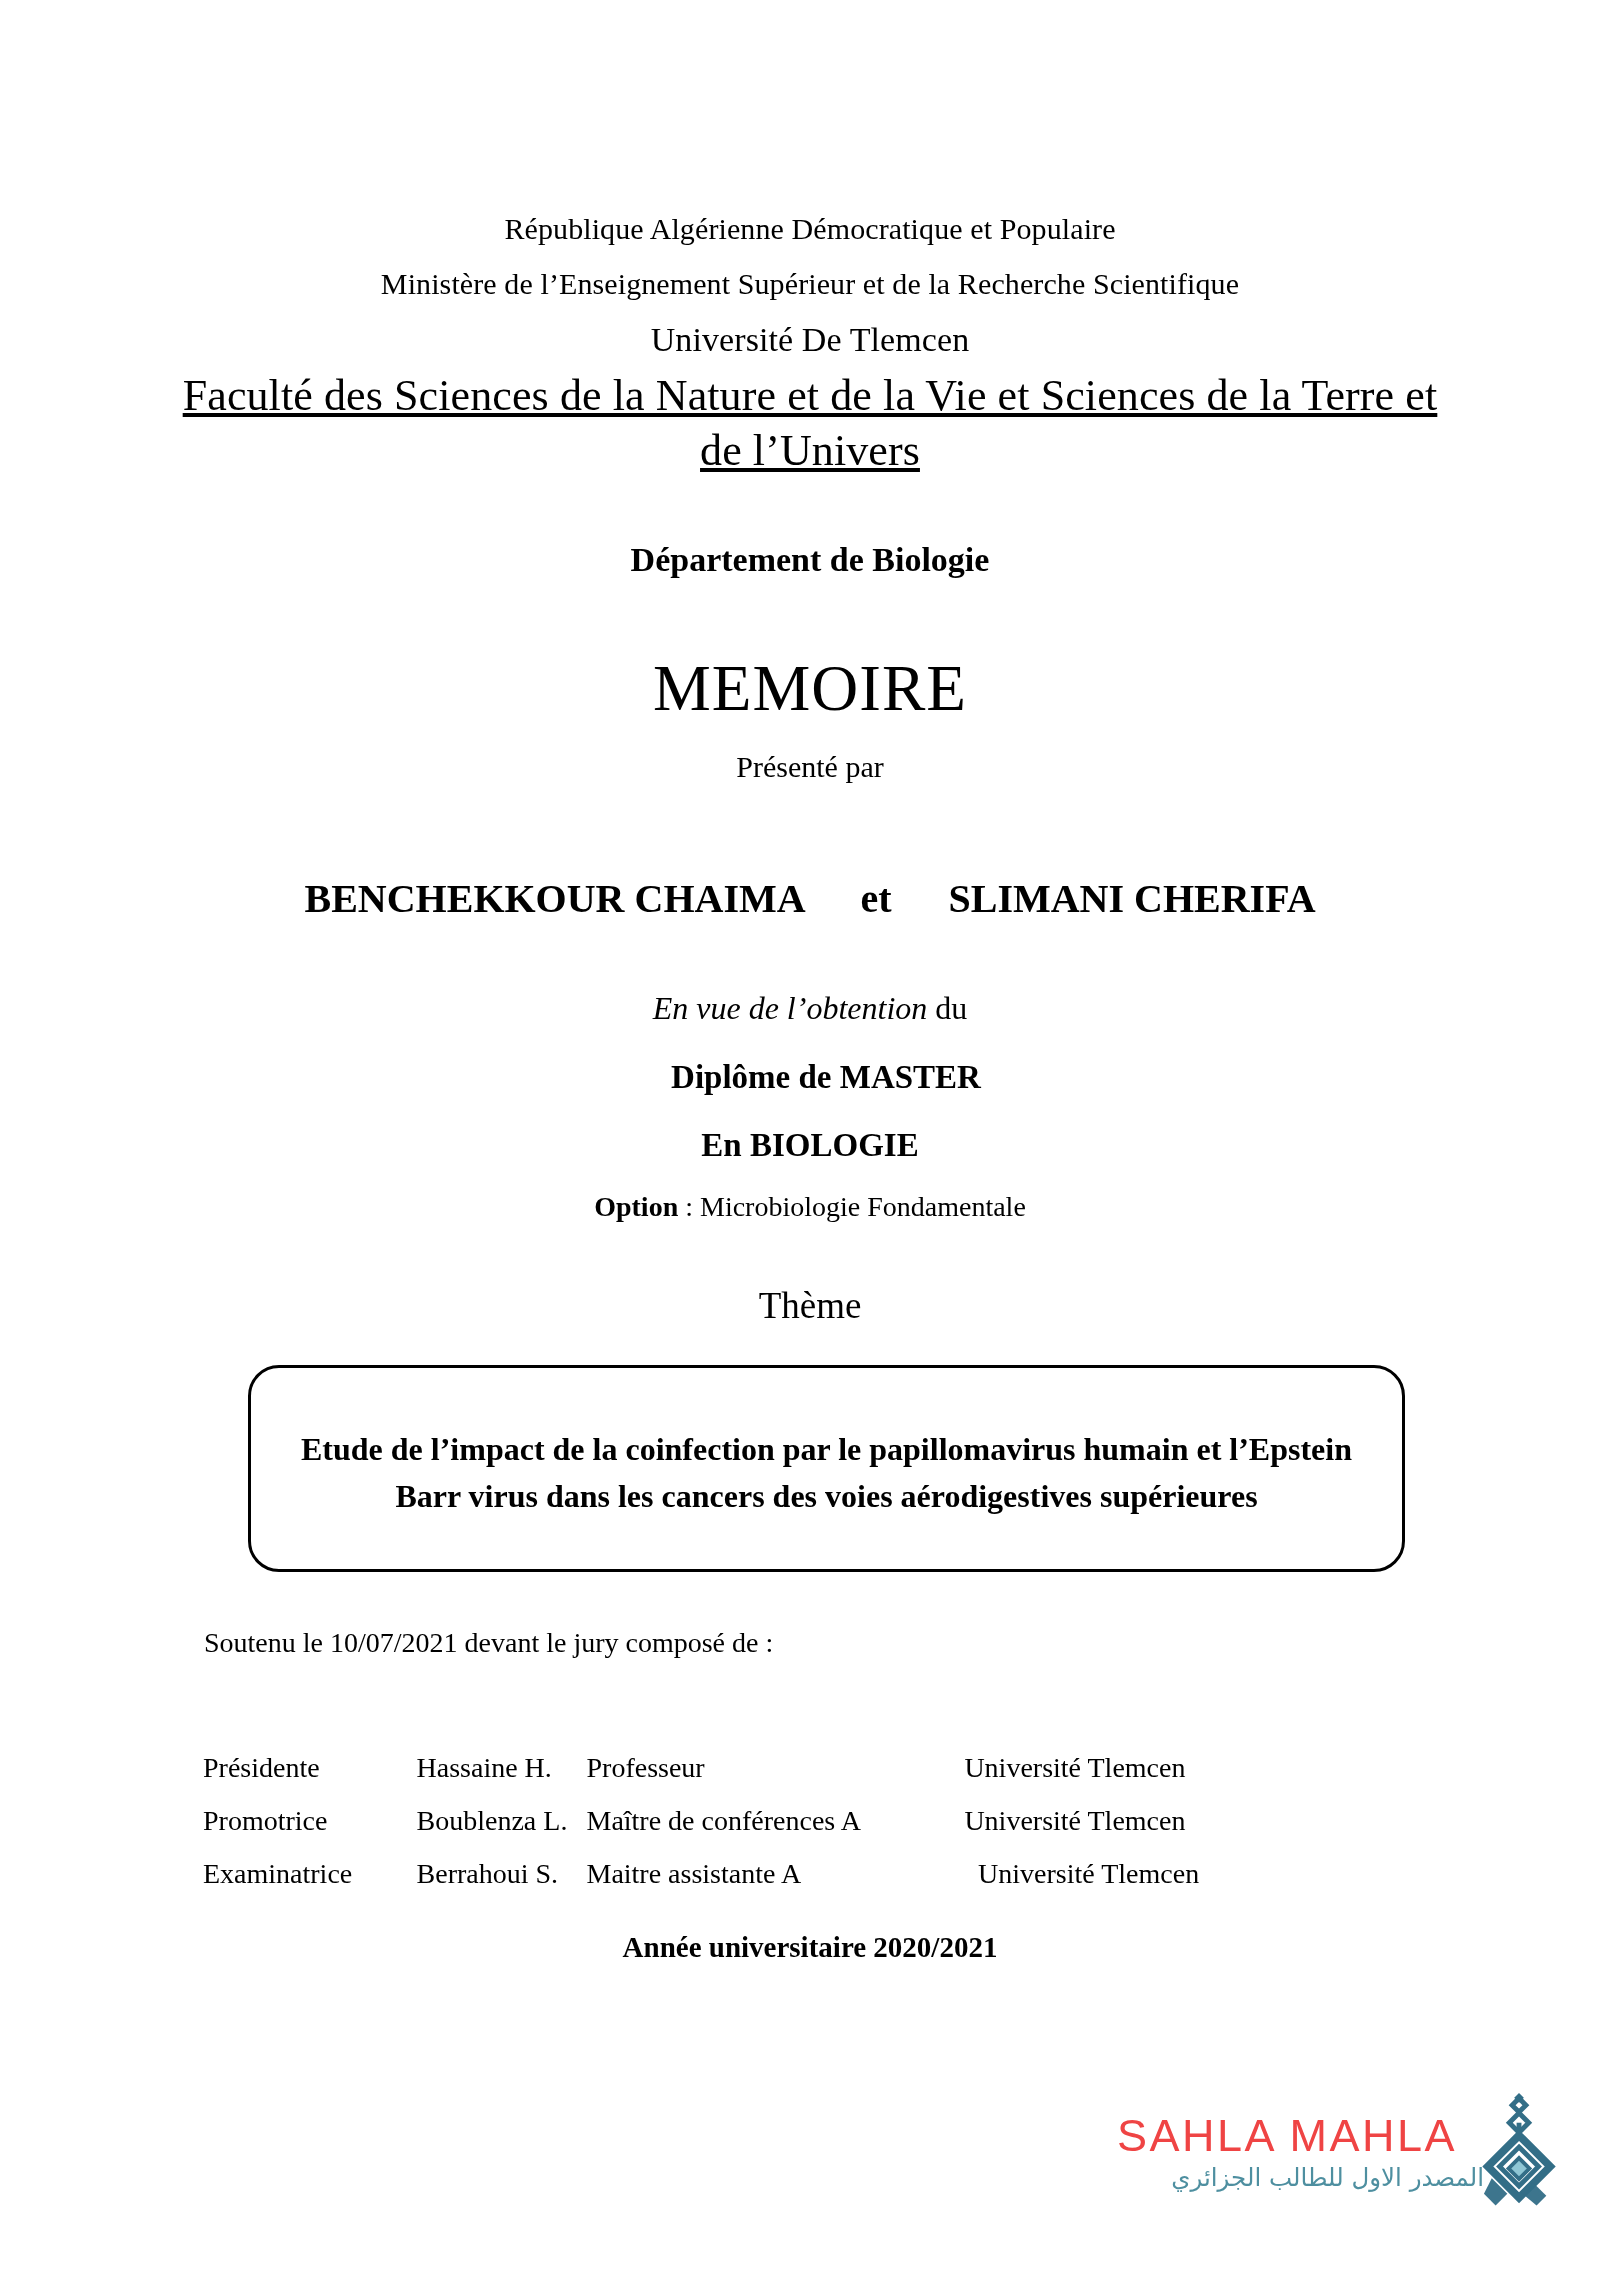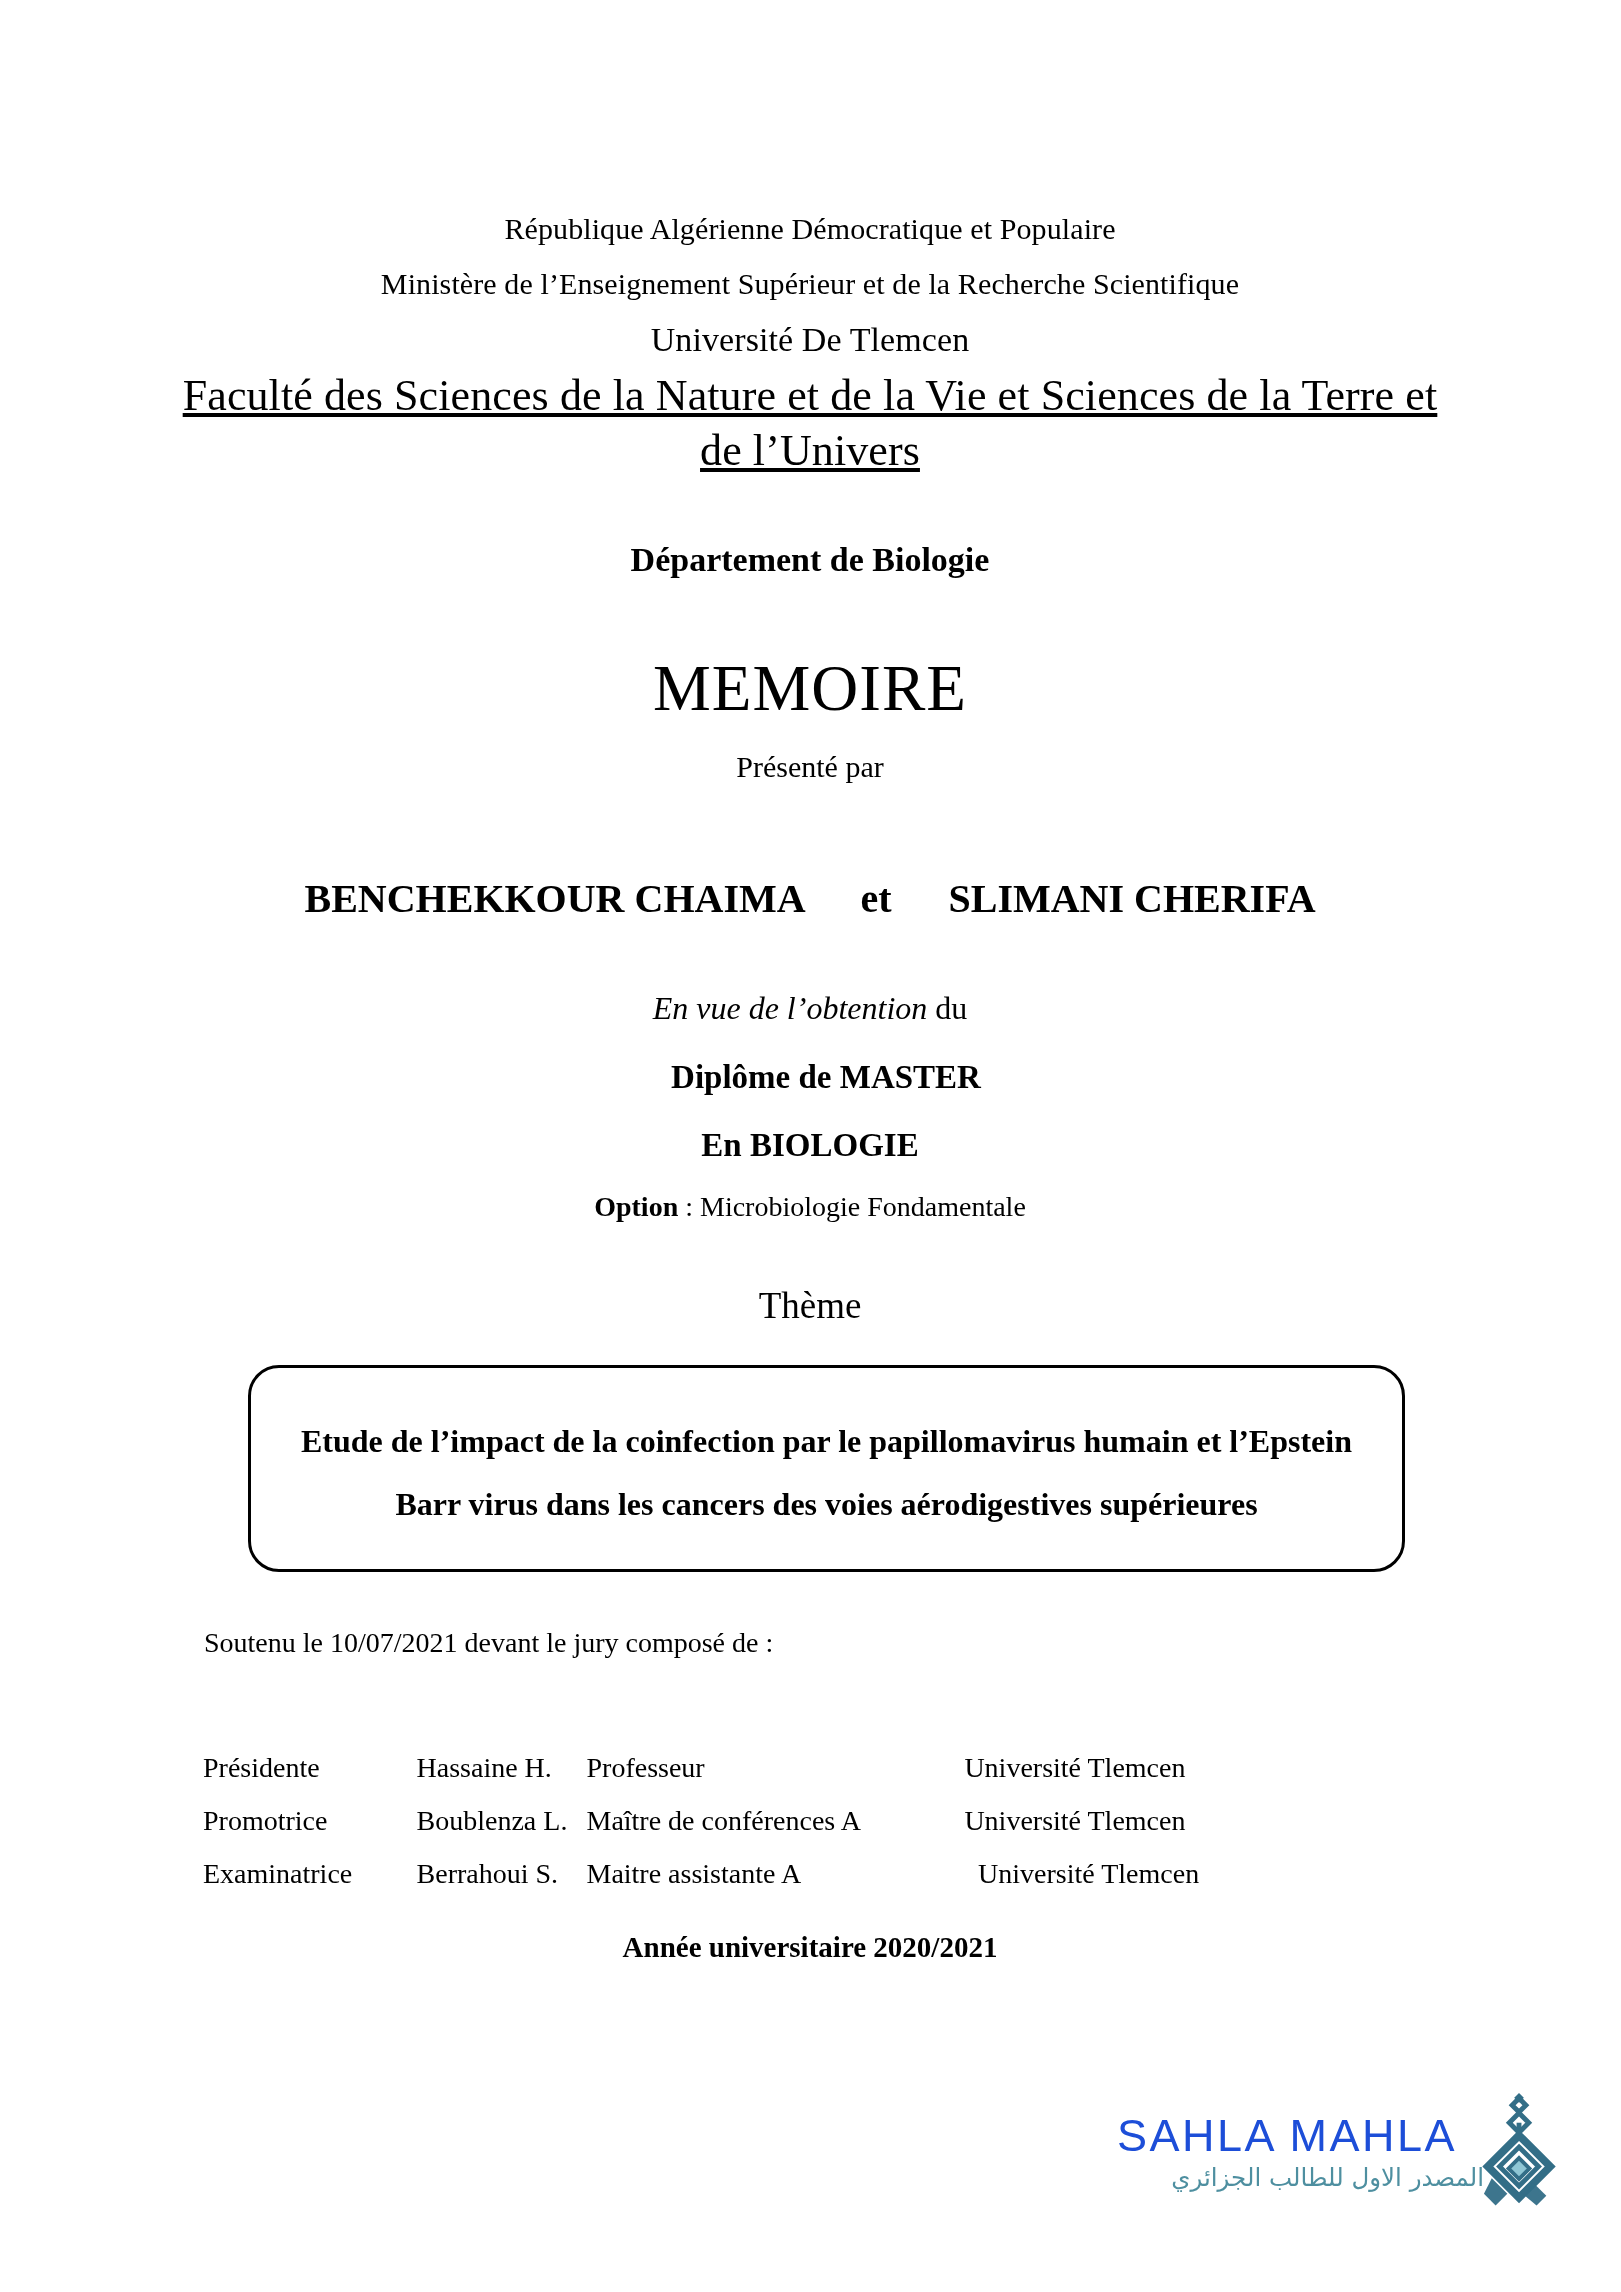--- a/index.html
+++ b/index.html
@@ -148,21 +148,21 @@
     border-radius: 31px;
     display: flex;
     align-items: center;
     justify-content: center;
   }
   .theme-box .theme-text {
     width: 100%;
     text-align: center;
     font-size: 32px;
     font-weight: bold;
-    line-height: 63px;
+    line-height: 47px;
     padding: 0 27.4px;
     box-sizing: border-box;
     margin-top: 8px;
   }
 
   
   .soutenu {
     position: absolute;
     top: 1627px;
     left: 204px;
@@ -211,21 +211,21 @@
   }
   .logo-word {
     position: absolute;
     top: 11.8px;
     left: 0;
     width: 361px;
     text-align: left;
     font-family: "Liberation Sans", "DejaVu Sans", sans-serif;
     font-size: 45px;
     letter-spacing: 2.5px;
-    color: #1d4ed8;
+    color: #ef4444;
     font-weight: 400;
     white-space: nowrap;
   }
   .logo-sub {
     position: absolute;
     top: 65px;
     left: 0;
     width: 367px;
     text-align: right;
     direction: rtl;

